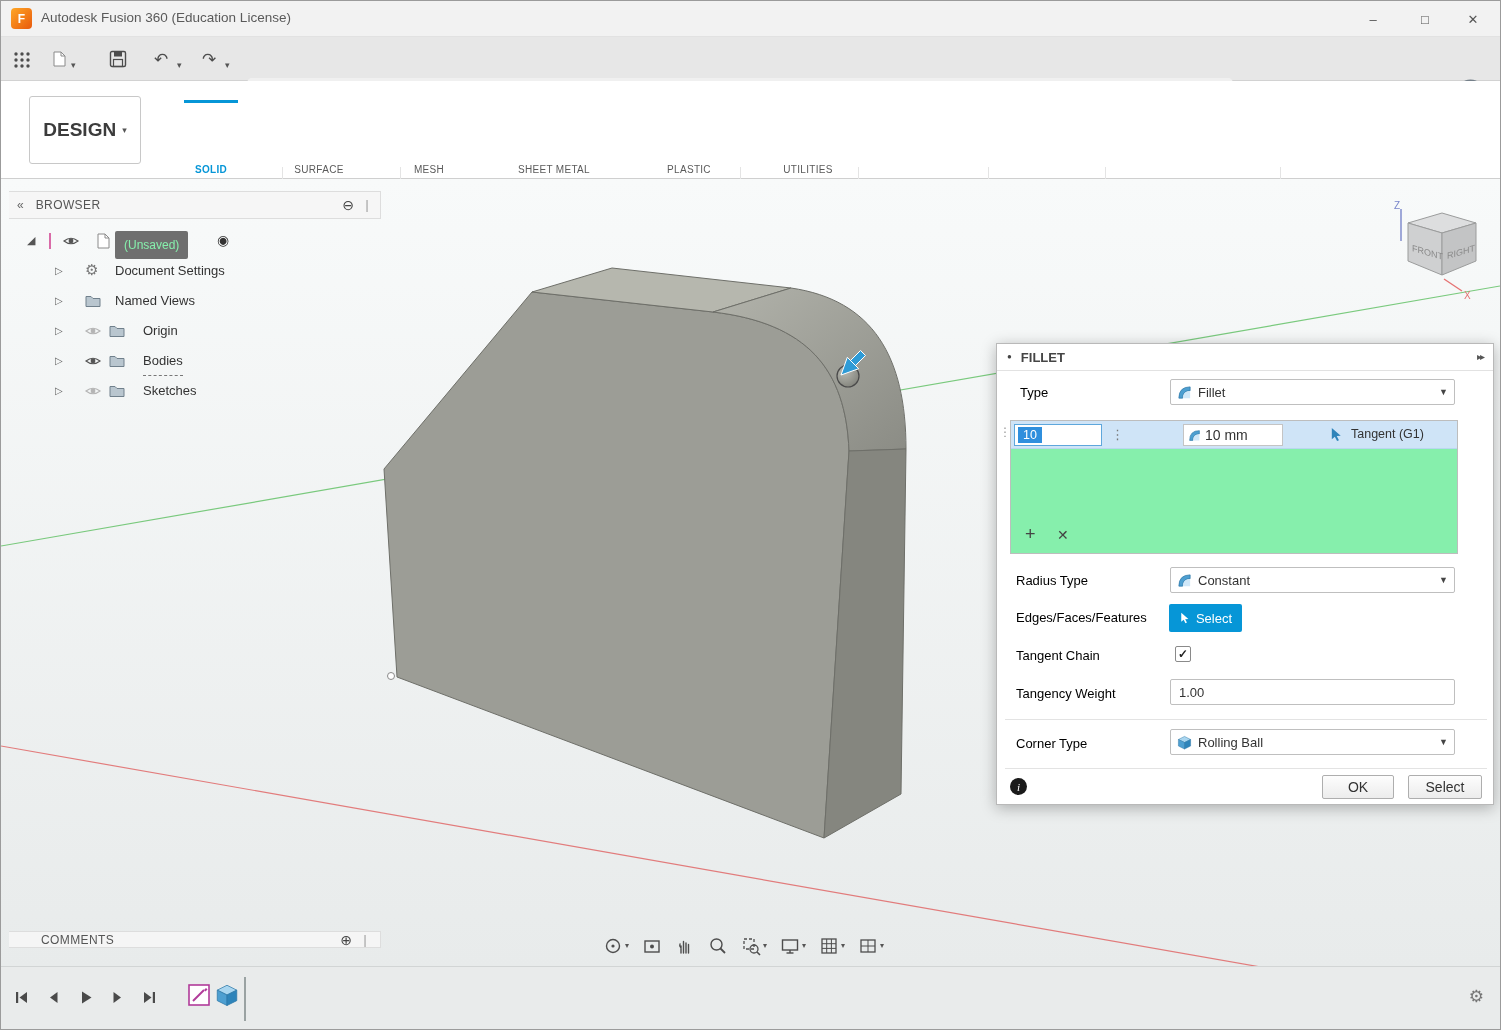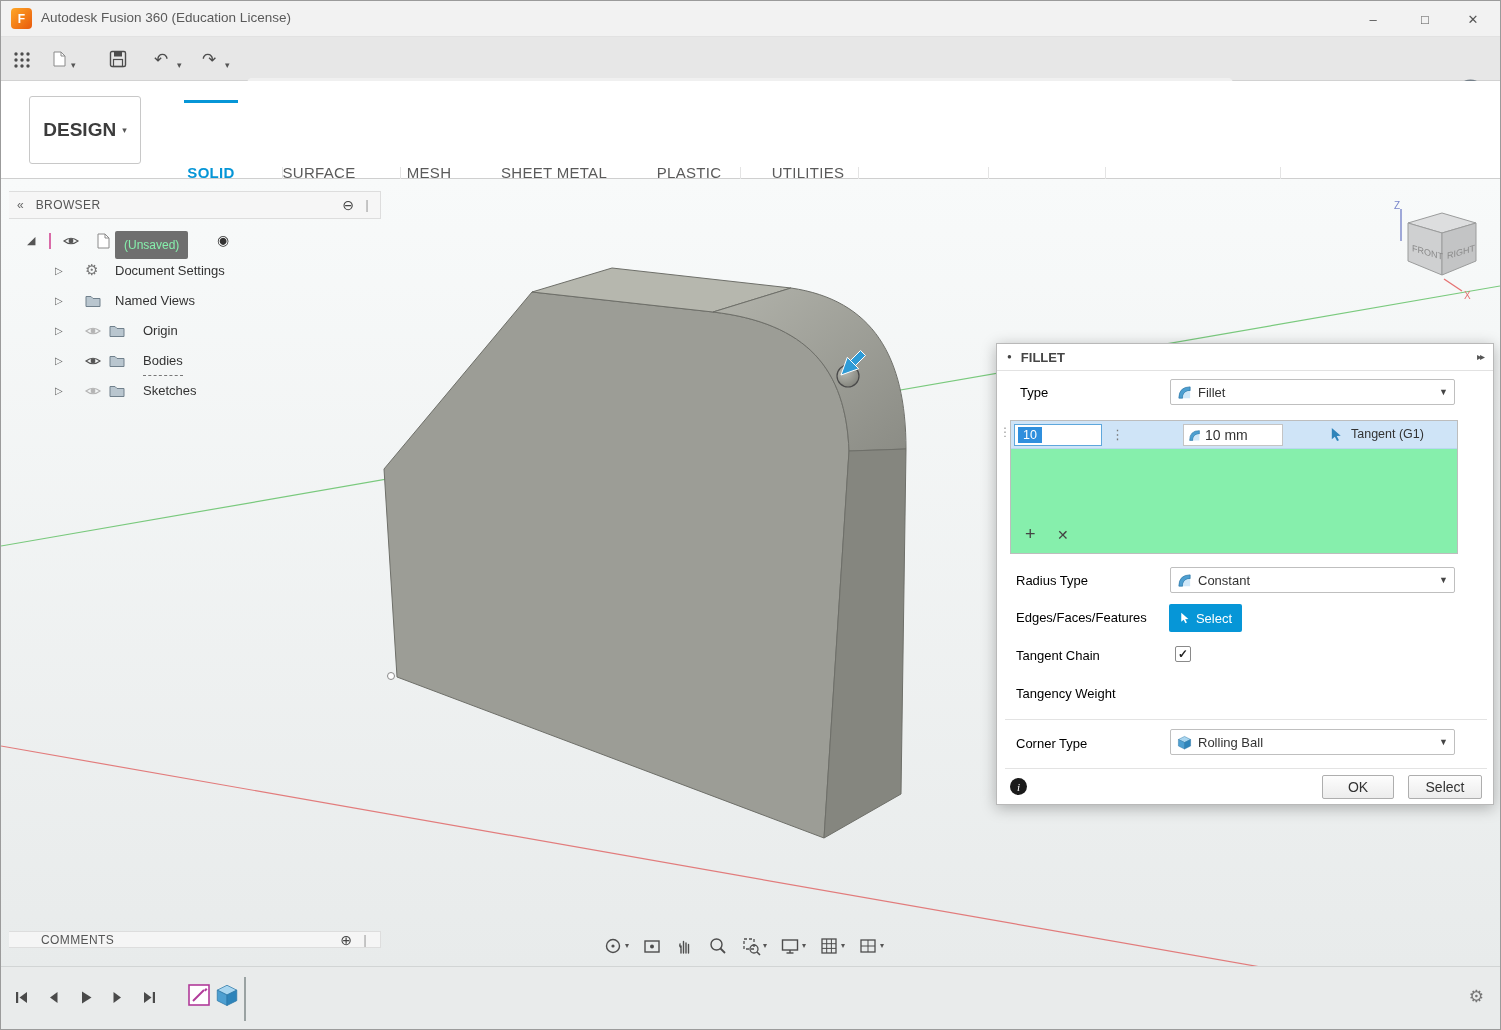--- a/index.html
+++ b/index.html
@@ -11,21 +11,21 @@
   .glyph{line-height:1;user-select:none}
   
   #titlebar{left:0;top:0;width:1499px;height:36px;background:#f2f2f2;border-bottom:1px solid #e2e2e2}
   .win-btn{width:46px;height:34px;color:#555;font-size:13px}
   
   #qat{left:0;top:36px;width:1499px;height:44px;background:#e7e7e7;border-bottom:1px solid #d2d2d2}
   .qicon{color:#4d4d4d}
   #doc-tab{left:246px;top:41px;width:986px;height:39px;background:#f0f0f0;border-radius:5px 5px 0 0}
   
   #ribbon{left:0;top:80px;width:1499px;height:98px;background:#ffffff;border-bottom:1px solid #cfcfcf}
-  .rtab{top:84px;height:18px;font-size:15px;color:#5a5a5a;letter-spacing:.3px;transform:translateX(-50%);white-space:nowrap}
+  .rtab{top:84px;height:18px;font-size:10px;color:#5a5a5a;letter-spacing:.3px;transform:translateX(-50%);white-space:nowrap}
   .rtab.active{color:#0696d7;font-weight:bold}
   .grp-lbl{top:157px;font-size:12px;color:#3c3c3c;transform:translateX(-50%);white-space:nowrap}
   .tool{width:44px;height:44px;top:107px}
   .tool-active{background:#cfe7f8;border:1px solid #7ec0e8;border-radius:3px}
   .vsep{top:86px;height:84px;width:1px;background:#e4e4e4}
   
   #canvas{left:0;top:178px;width:1499px;height:787px;background:linear-gradient(#f8fafa,#e8ebeb)}
   
   .panel-bar{background:rgba(246,246,246,.95);border:1px solid #ddd;border-left:none}
   .tree-row{height:28px}
@@ -456,20 +456,23 @@
       <svg width="12" height="12" style="color:#fff">
           <use href="#cursor16" width="12" height="12"></use>
         </svg>
       <span style="color:#fff;font-size:13px">Select</span>
     </div>
 
     <span class="ab fld-lbl" style="left:19px;top:304px">Tangent Chain</span>
     <div class="ab ctr" style="left:178px;top:302px;width:16px;height:16px;border:1px solid #8a8a8a;border-radius:2px;background:#fff;font-size:12px;color:#222;font-weight:bold">✓</div>
 
     <span class="ab fld-lbl" style="left:19px;top:342px">Tangency Weight</span>
+    <div class="ab flex" style="left:173px;top:335px;width:285px;height:26px;border:1px solid #bfbfbf;border-radius:2px;background:#fff;padding:0 8px">
+      <span style="font-size:13px;color:#333">1.00</span>
+    </div>
 
     <div class="ab hline" style="left:8px;top:375px;width:482px"></div>
 
     <span class="ab fld-lbl" style="left:19px;top:392px">Corner Type</span>
     <div class="ab dd" style="left:173px;top:385px;width:285px">
       <svg width="15" height="15" viewBox="0 0 32 32">
           <use href="#cube32" width="32" height="32"></use>
         </svg>
       <span style="font-size:13px;color:#333">Rolling Ball</span>
       <span class="cap glyph">▼</span>

